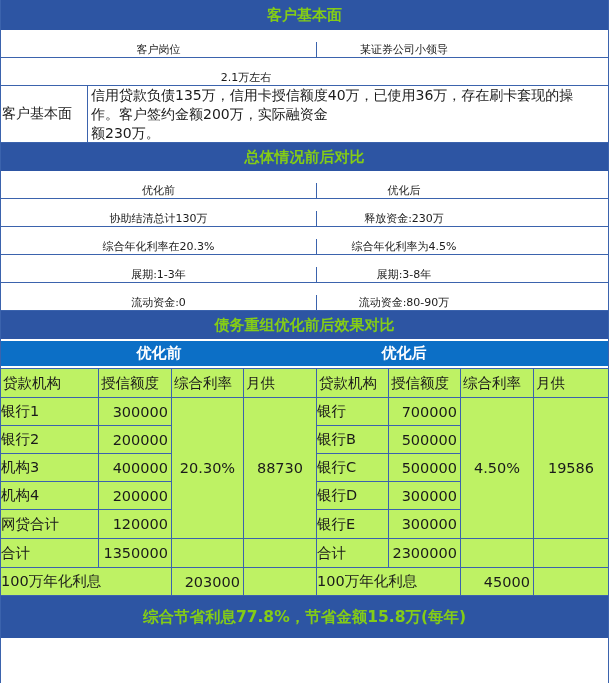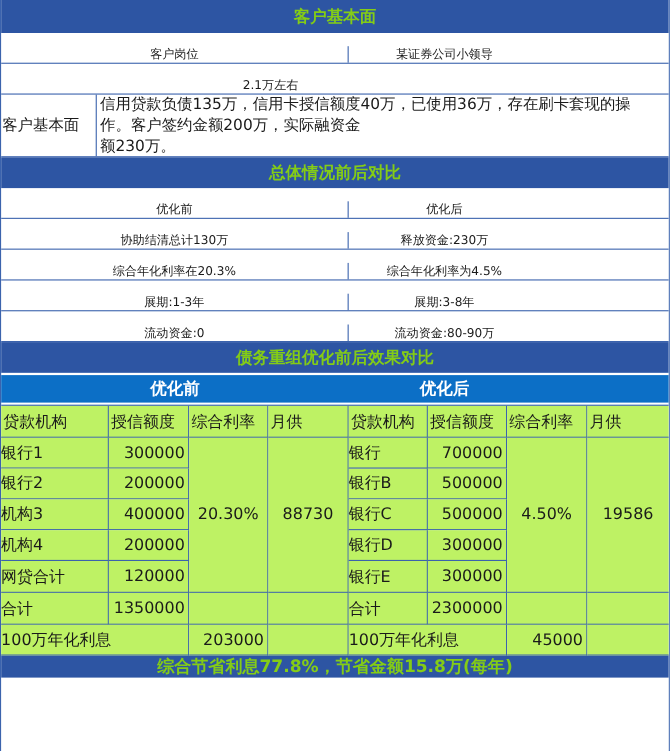--- a/index.html
+++ b/index.html
@@ -7,21 +7,21 @@
     width:609px;height:683px;box-sizing:border-box;
     border-left:1.5px solid #3b63ad;border-right:1.5px solid #3b63ad;
     font-family:"DejaVu Sans","Liberation Sans",sans-serif;
     color:#1a1a1a;background:#fff;overflow:hidden;
   }
   .band-dark{
     background:#2d55a3;color:#84cc16;font-weight:bold;
     display:flex;align-items:center;justify-content:center;
     font-size:15px;box-sizing:border-box;
   }
-  .h30{height:30px}.h28{height:28px}.h31{height:20px}
+  .h30{height:30px}.h28{height:28px}.h31{height:42px}
   .trow{display:flex;height:28px;border-bottom:1.5px solid #3b63ad;box-sizing:border-box;font-size:11px;align-items:flex-end;}
   .trow .lc{width:316px;border-right:1.5px solid #3b63ad;display:flex;align-items:center;justify-content:center;box-sizing:border-box;}
   .trow .rc{flex:1;padding-right:117px;display:flex;align-items:center;justify-content:center;box-sizing:border-box;}
   .ov{display:flex;height:57px;border-bottom:1.5px solid #3b63ad;box-sizing:border-box;}
   .ov .ol{width:87px;border-right:1.5px solid #3b63ad;display:flex;align-items:center;font-size:14px;padding-left:1px;box-sizing:border-box;}
   .ov .ot{flex:1;white-space:pre-line;font-size:14px;line-height:19px;padding:0 3px;box-sizing:border-box;}
   .band-bright{
     height:29px;background:#0c6fc6;border-top:2px solid #fff;border-bottom:2px solid #fff;
     box-sizing:border-box;display:flex;align-items:center;color:#fff;font-weight:bold;font-size:15px;
   }

